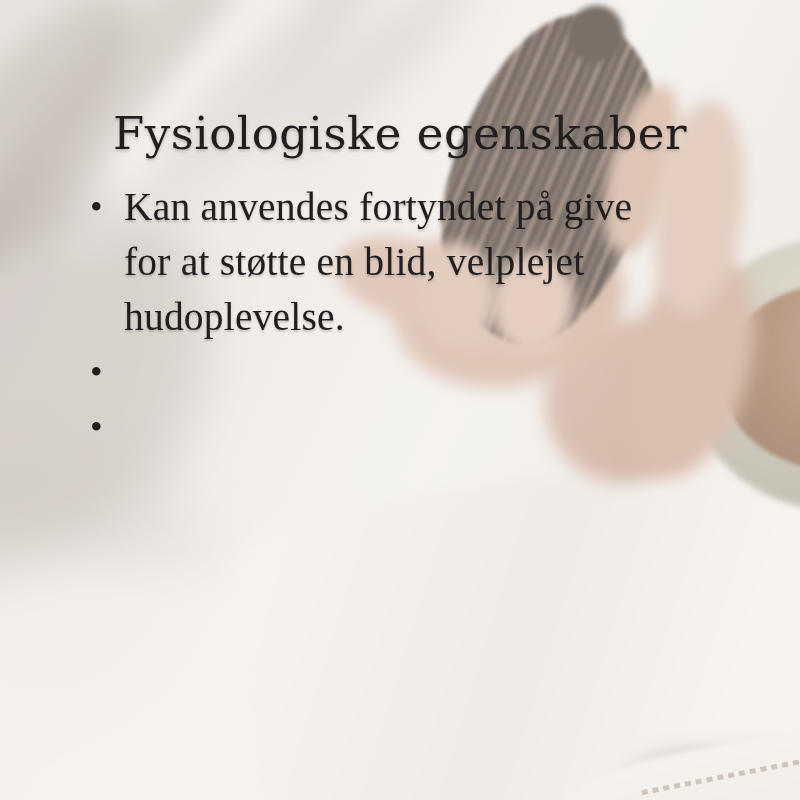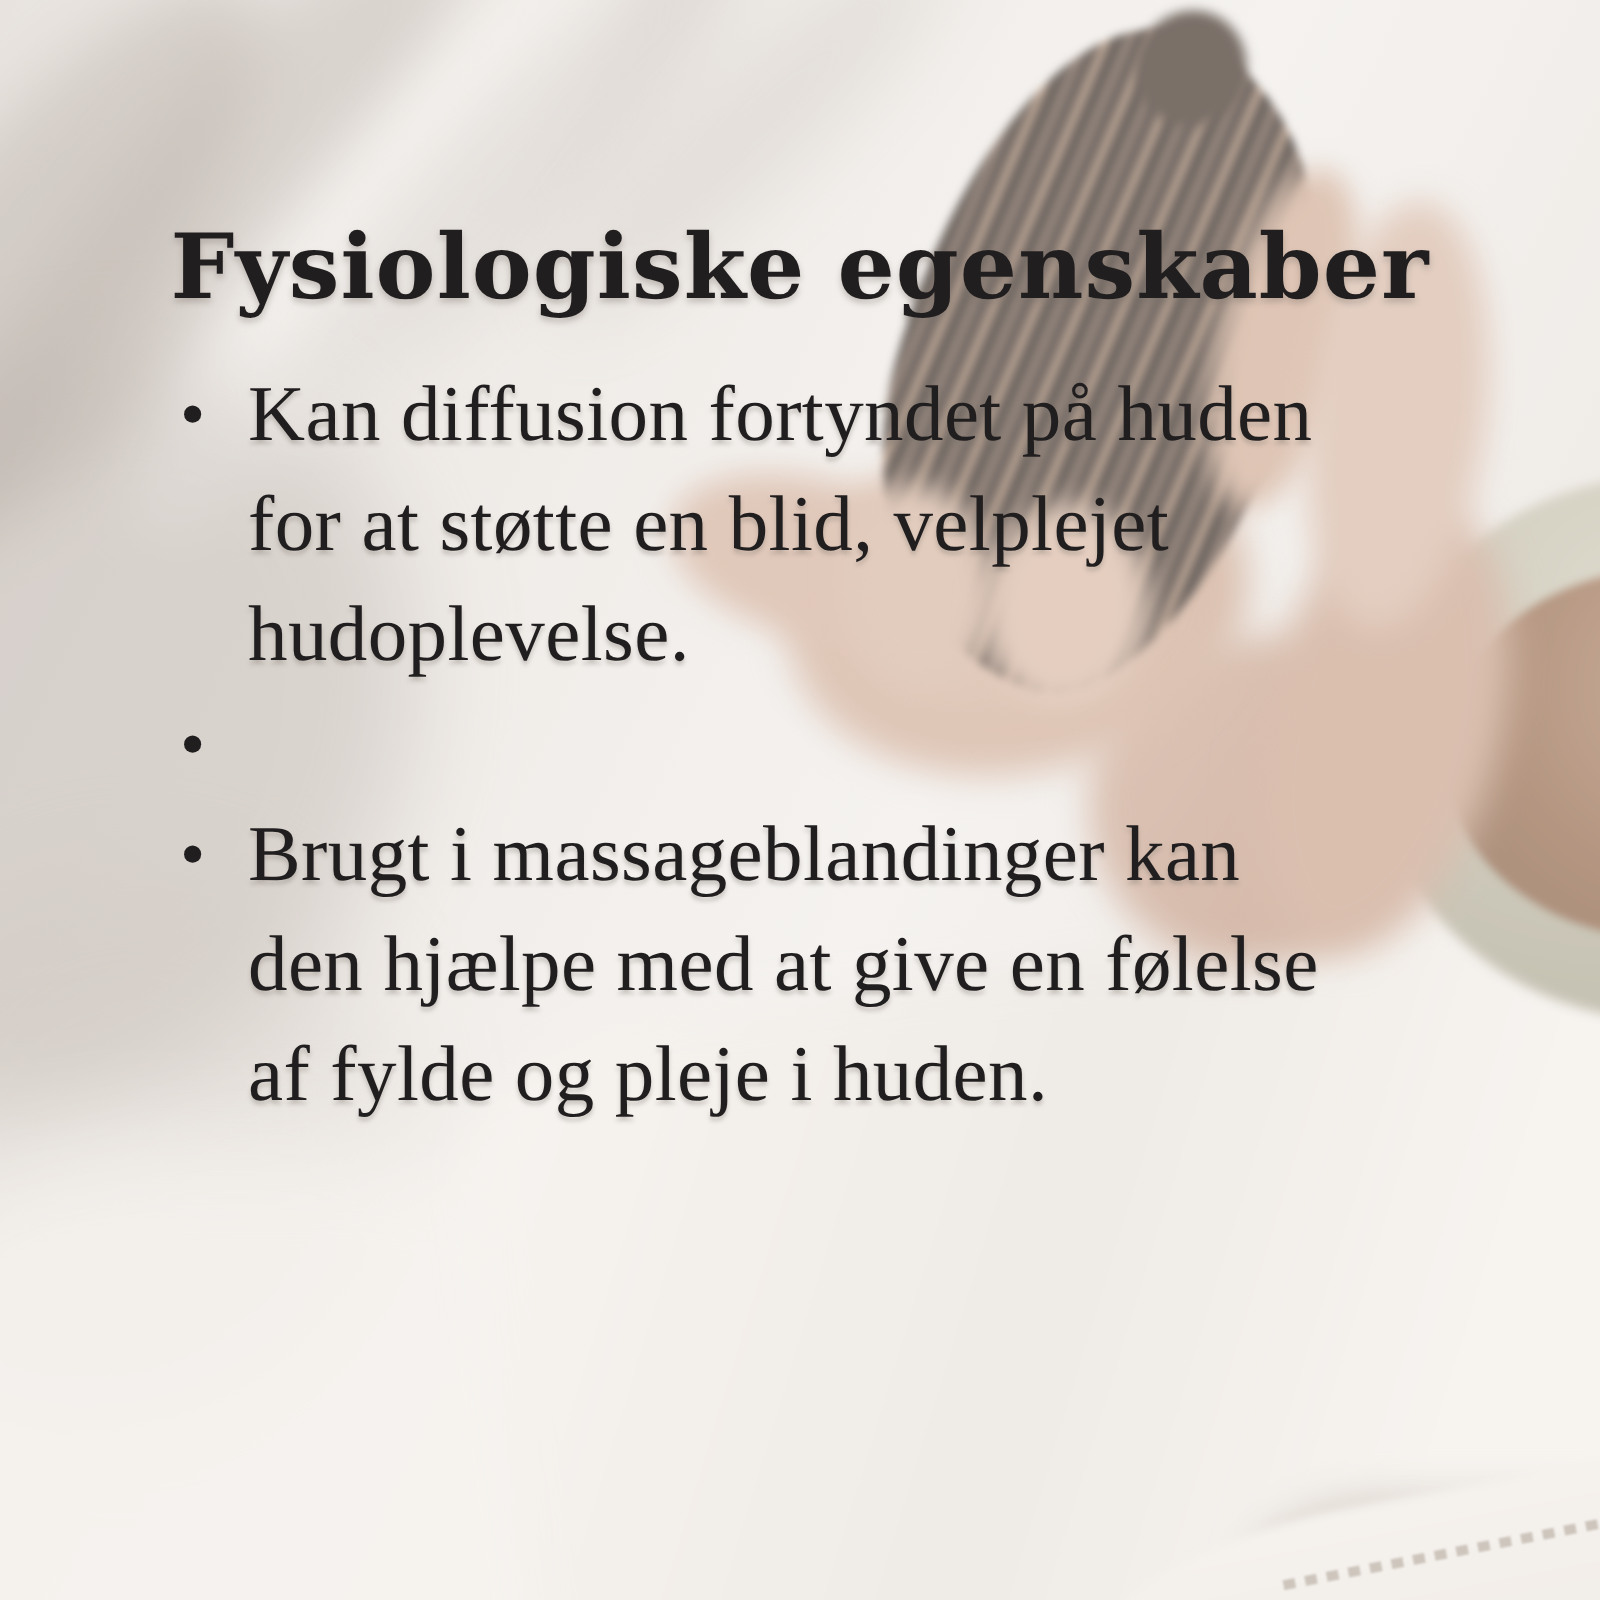--- a/index.html
+++ b/index.html
@@ -66,21 +66,21 @@
   .finger1 { left:610px; top:82px; width:64px; height:175px; transform:rotate(14deg);
              background:#cda78f; filter:blur(7px); }
   .finger2 { left:655px; top:100px; width:88px; height:215px; transform:rotate(7deg);
              background:#d4b4a1; filter:blur(8px); }
 
   .overlay { position:absolute; inset:0; background:var(--overlay-white,#fffcfa); opacity:.36; }
 
   
   .content { position:absolute; inset:0; }
   .title { position:absolute; top:103px; left:0; right:0; text-align:center;
-           font-family:"DejaVu Serif", serif; font-weight:700; font-size:45px; line-height:62px;
+           font-family:"DejaVu Serif", serif; font-weight:400; font-size:45px; line-height:62px;
            letter-spacing:.5px; white-space:nowrap; color:var(--ink,#211e1f);
            text-shadow:0 2px 3px rgba(125,115,108,.4); margin:0; }
   .bullets { position:absolute; left:88px; top:180px; width:680px;
              list-style:none; margin:0; padding:0; }
   .bullets li { display:flex; align-items:flex-start; }
   .marker { flex:0 0 34px; width:34px; padding-left:2px;
             font-family:"Liberation Serif", serif; font-size:36px; line-height:55px;
             color:var(--ink,#211e1f); }
   .btext { white-space:pre-line;
            font-family:"Liberation Serif", serif; font-size:39.5px; line-height:55px;
@@ -120,29 +120,26 @@
   </div>
 
   <div class="overlay"></div>
 
   <div class="content">
     <h1 class="title">Fysiologiske egenskaber</h1>
 
     <ul class="bullets">
       <li>
         <span class="marker">•</span>
-        <span class="btext">Kan diffusion fortyndet på huden
+        <span class="btext">Kan anvendes fortyndet på give
 for at støtte en blid, velplejet
 hudoplevelse.</span>
       </li>
       <li>
         <span class="marker">•</span>
       </li>
       <li>
         <span class="marker">•</span>
-        <span class="btext">Brugt i massageblandinger kan
-den hjælpe med at give en følelse
-af fylde og pleje i huden.</span>
       </li>
     </ul>
   </div>
 
 </div>
 
 </body></html>

